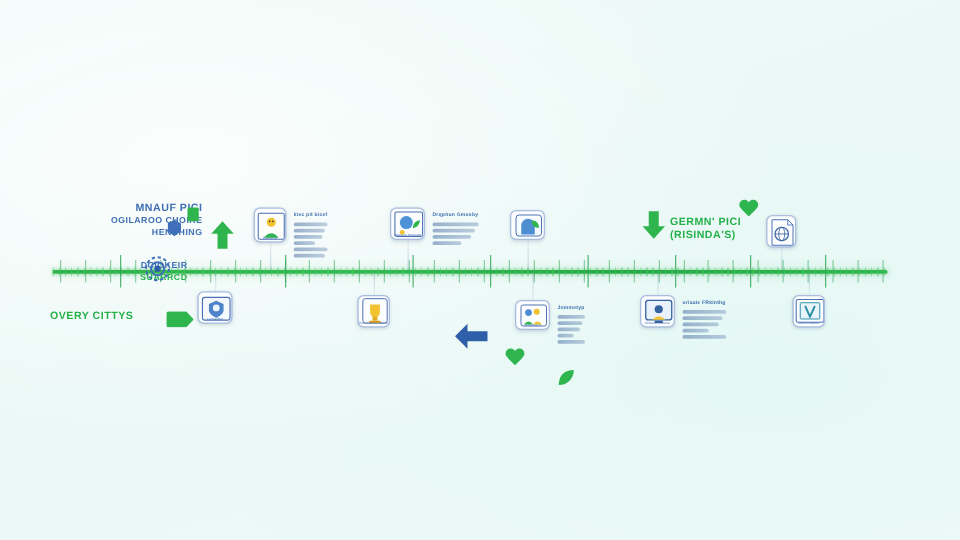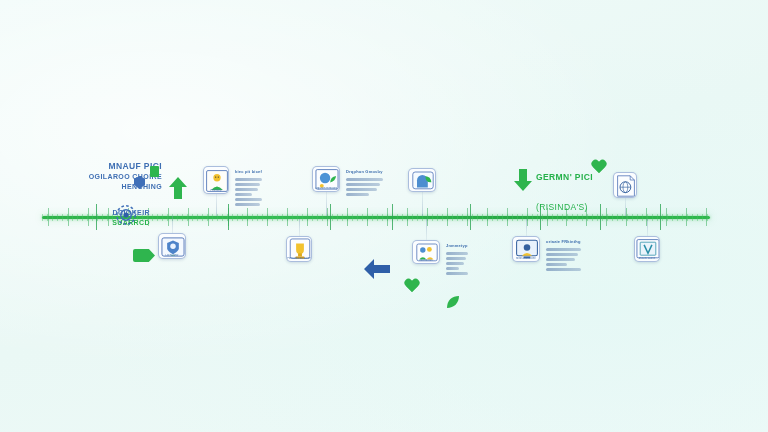--- a/index.html
+++ b/index.html
@@ -195,20 +195,23 @@
     <div class="head-line big">MNAUF PICI</div>
     <div class="head-line sm">OGILAROO CHOIRE</div>
     <div class="head-line sm">HENCHING</div>
   </div>
 
   <div class="head-block" style="left:40px; top:208px; width:110px;">
     <div class="head-line sm">DCIOKEIR</div>
     <div class="head-line sm green">SUARRCD</div>
   </div>
 
+  <div class="head-block" style="left:40px; top:246px; width:120px; text-align:left;">
+    <div class="head-line big green" style="text-align:left;">OVERY CITTYS</div>
+  </div>
 
   <div class="shape" style="left:113px; top:202px;">
     <svg width="26" height="26" viewBox="0 0 26 26">
       <g fill="none" stroke="#3f6fb8" stroke-width="1.6">
         <circle cx="13" cy="13" r="5.2"></circle>
         <circle cx="13" cy="13" r="9.2" stroke-dasharray="2.6 2.2"></circle>
       </g>
       <circle cx="13" cy="13" r="2.6" fill="#2f5fa8"></circle>
     </svg>
   </div>
@@ -230,21 +233,21 @@
   </div>
 
   <div class="shape" style="left:513px; top:168px;">
     <svg width="20" height="24" viewBox="0 0 20 24">
       <path d="M10 23 L1 13 H6 V1 H14 V13 H19 Z" fill="#2fb54e"></path>
     </svg>
   </div>
 
   <div style="position:absolute; left:536px; top:172px; width:92px;">
     <div style="font-size:8.5px;font-weight:bold;color:#25b14a;letter-spacing:.4px;">GERMN' PICI</div>
-    <div style="font-size:8.5px;font-weight:normal;color:#25b14a;letter-spacing:.4px;margin-top:20px;">(RISINDA'S)</div>
+    <div style="font-size:8.5px;font-weight:bold;color:#25b14a;letter-spacing:.4px;">(RISINDA'S)</div>
   </div>
 
   <div class="shape heart" style="left:591px; top:160px;"></div>
   <div class="shape heart" style="left:404px; top:279px;"></div>
 
   <div class="shape" style="left:446px; top:295px;">
     <svg width="14" height="14" viewBox="0 0 14 14">
       <path d="M1 13 C1 5 6 1 13 1 C13 8 8 13 1 13 Z" fill="#2fb54e"></path>
     </svg>
   </div>

